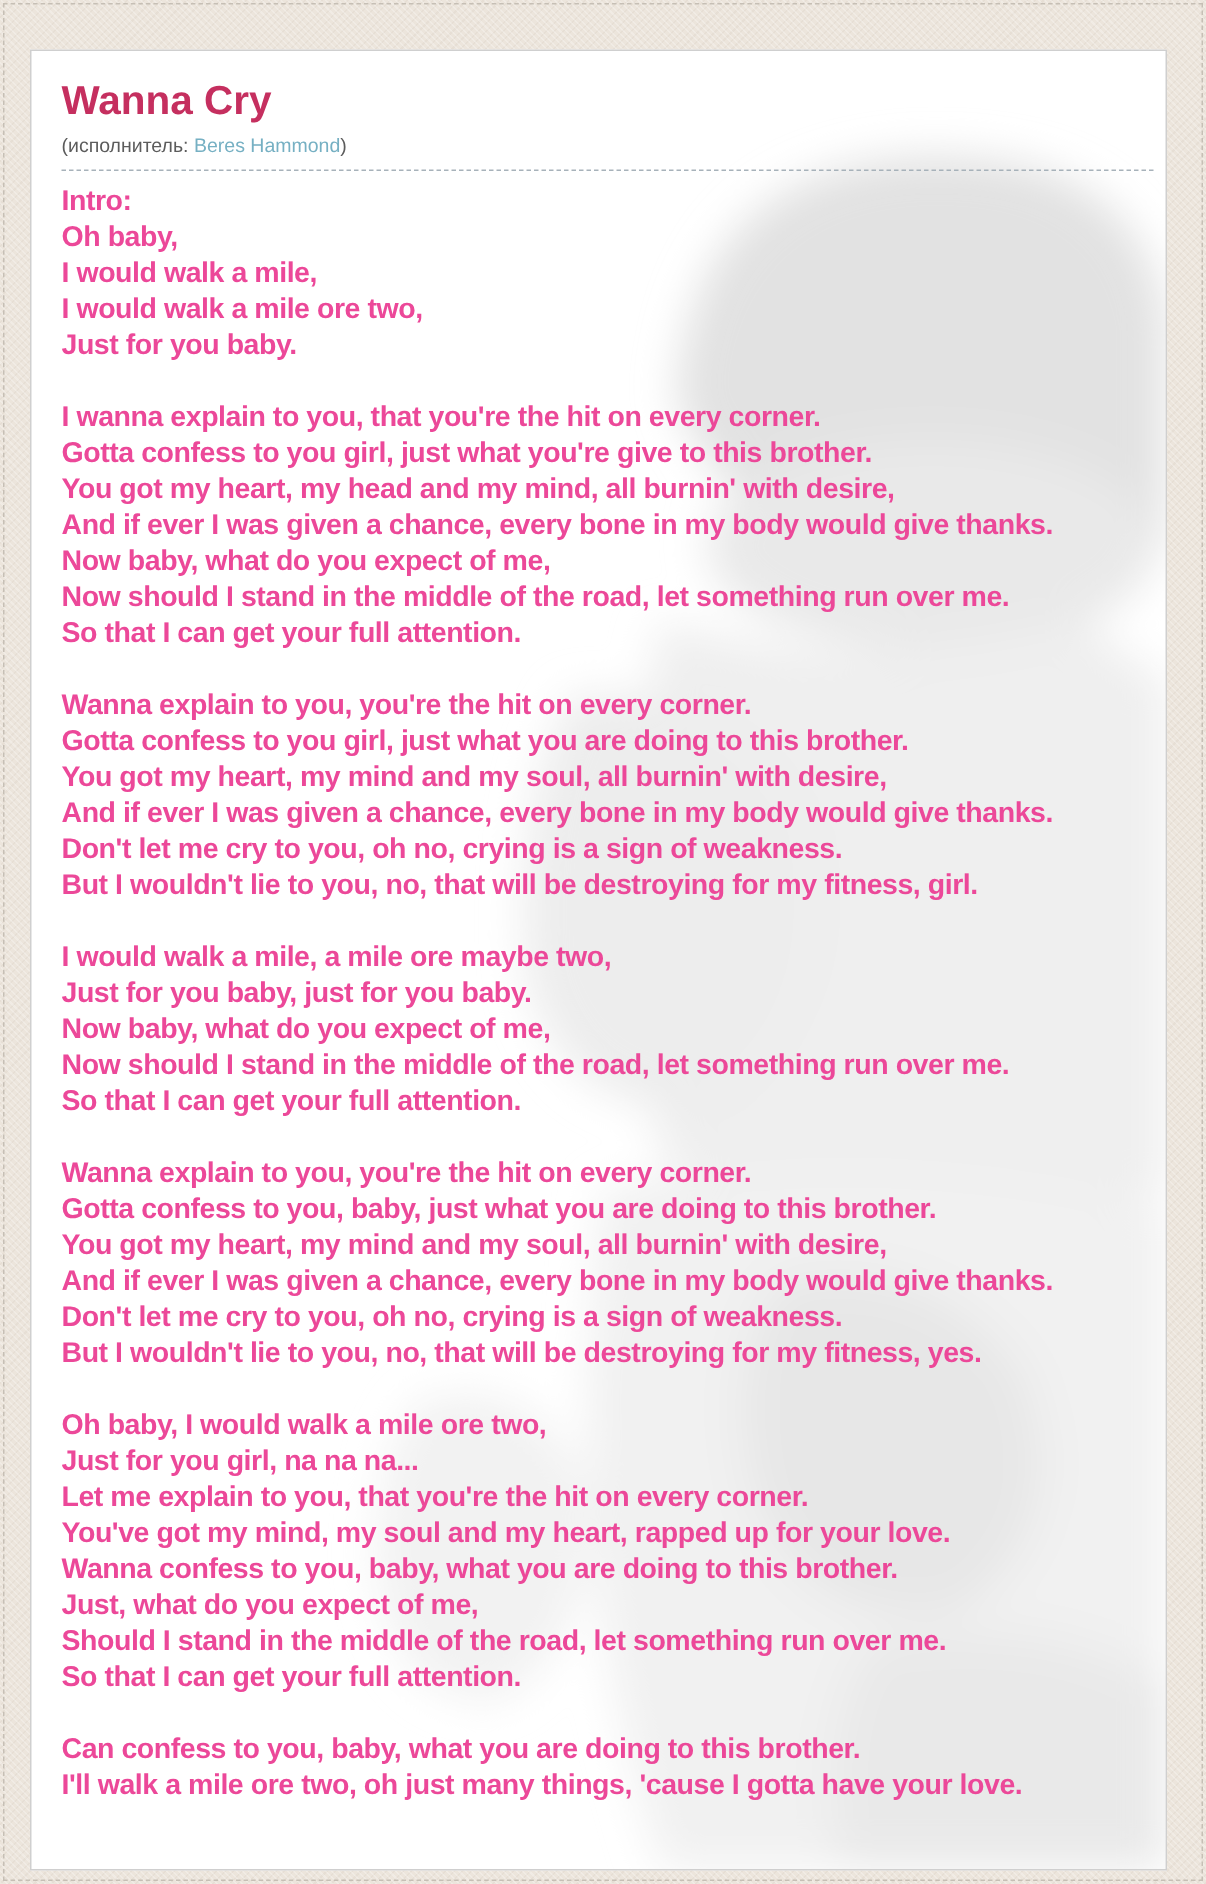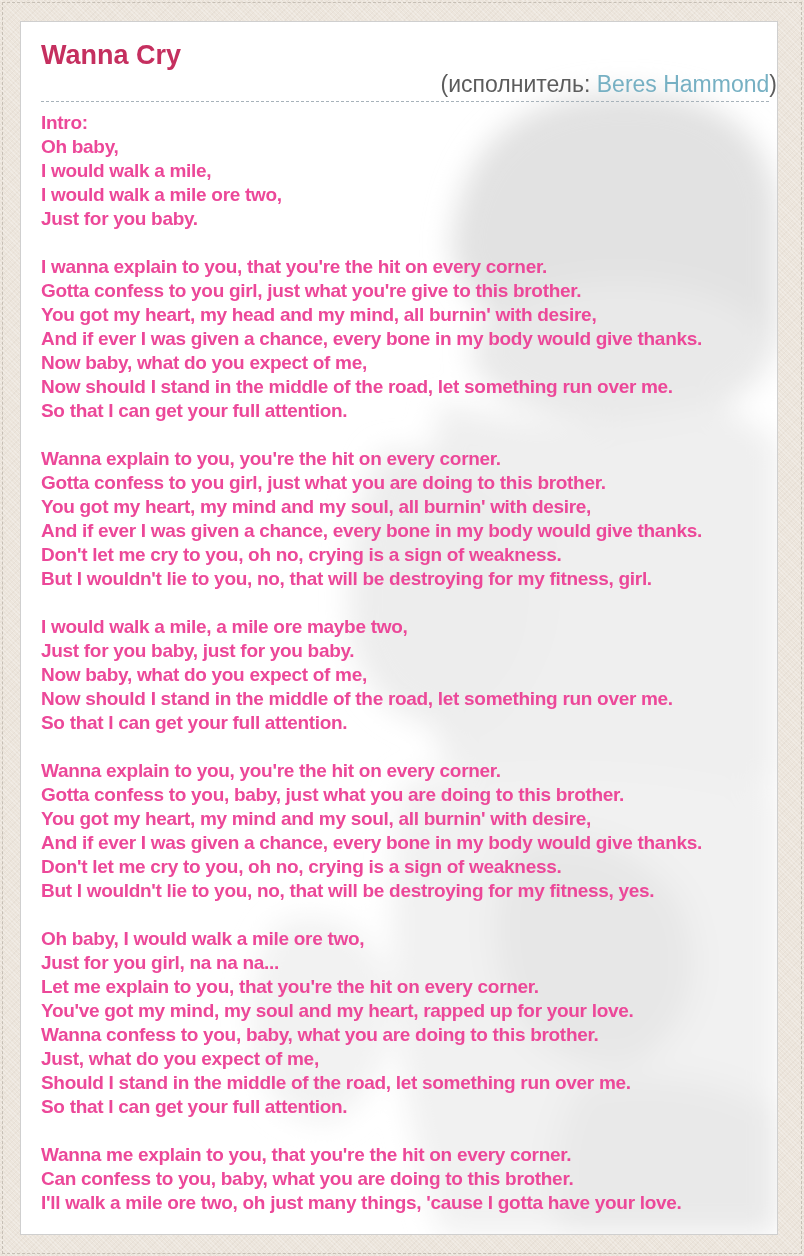--- a/index.html
+++ b/index.html
@@ -20,21 +20,21 @@
   .page-dotted-border {
     position: absolute;
     inset: 2px;
     border: 1px dashed #c6bfb5;
     pointer-events: none;
     z-index: 5;
   }
   .content-box {
     position: absolute;
     left: 20px;
-    top: 21px;
+    top: 33px;
     width: 756px;
     height: 1212px;
     background: #ffffff;
     border: 1px solid #cfcfcf;
   }
   .bg-photo {
     position: absolute;
     left: 0;
     top: 0;
     width: 100%;
@@ -47,24 +47,23 @@
   }
   .song-title {
     margin: 0;
     font-size: 27px;
     line-height: 32px;
     font-weight: 700;
     color: #c52f5f;
   }
   .artist-line {
     margin-top: 3px;
-    font-size: 23px;
+    font-size: 13px;
     line-height: 21px;
     color: #5c5c5c;
-    text-align: right;
   }
   .artist-line a {
     color: #76b0c3;
     text-decoration: none;
     cursor: pointer;
   }
   .separator {
     border-bottom: 1px dashed #a7b2ba;
     margin: 6px 8px 9px 0;
     height: 0;
@@ -162,20 +161,19 @@
           <div class="line">Oh baby, I would walk a mile ore two,</div>
           <div class="line">Just for you girl, na na na...</div>
           <div class="line">Let me explain to you, that you're the hit on every corner.</div>
           <div class="line">You've got my mind, my soul and my heart, rapped up for your love.</div>
           <div class="line">Wanna confess to you, baby, what you are doing to this brother.</div>
           <div class="line">Just, what do you expect of me,</div>
           <div class="line">Should I stand in the middle of the road, let something run over me.</div>
           <div class="line">So that I can get your full attention.</div>
         </div>
         <div class="stanza">
-          <div class="line">Wanna me explain to you, that you're the hit on every corner.</div>
           <div class="line">Can confess to you, baby, what you are doing to this brother.</div>
           <div class="line">I'll walk a mile ore two, oh just many things, 'cause I gotta have your love.</div>
         </div>
       </div>
 
   </div>
 </div>
 
 </body></html>

